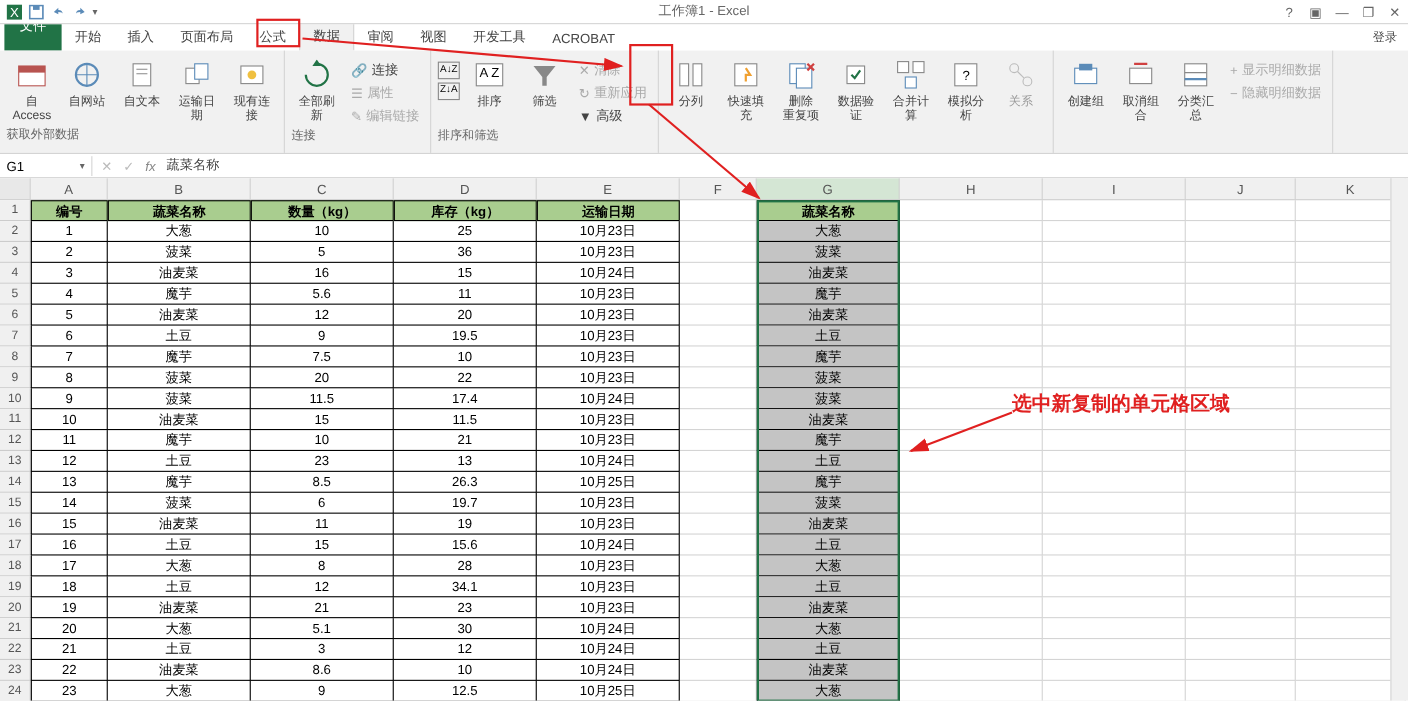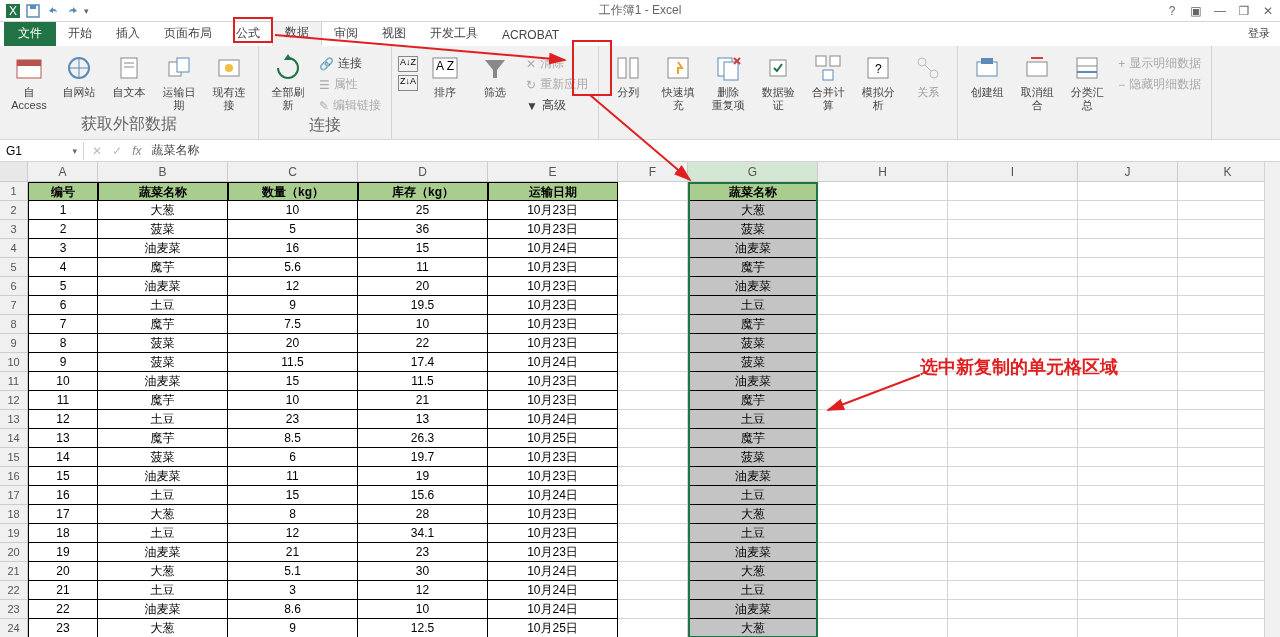--- a/index.html
+++ b/index.html
@@ -4,28 +4,28 @@
 <style>
 *{margin:0;padding:0;box-sizing:border-box;font-family:"Microsoft YaHei","Segoe UI",sans-serif;font-size:12px}
 body{background:#fff;width:1280px;height:637px;overflow:hidden;position:relative}
 .titlebar{height:22px;background:#fff;display:flex;align-items:center;border-bottom:1px solid #d4d4d4;position:relative}
 .qat{display:flex;align-items:center;gap:2px;padding-left:4px}
 .qat-icon{width:18px;height:18px;display:flex;align-items:center;justify-content:center;cursor:pointer}
 .app-title{position:absolute;left:50%;transform:translateX(-50%);font-size:12px;color:#666}
 .win-ctrl{position:absolute;right:4px;display:flex;gap:8px;align-items:center;color:#666}
 .win-ctrl span{cursor:pointer;width:16px;text-align:center}
 .ribbon-tabs{height:24px;display:flex;align-items:flex-end;padding-left:4px;background:#fff}
-.file-tab{background:#217346;color:#fff;padding:4px 14px;cursor:pointer;font-size:12px}
+.file-tab{background:#217346;color:#fff;padding:14px 14px;cursor:pointer;font-size:12px}
 .tab{padding:4px 12px;cursor:pointer;color:#444;font-size:12px}
 .tab.active{border:1px solid #d4d4d4;border-bottom:1px solid #f1f1f1;background:#f1f1f1}
 .login{position:absolute;right:10px;top:26px;font-size:11px;color:#444}
 .ribbon{height:94px;background:#f1f1f1;border-bottom:1px solid #d4d4d4;display:flex;position:relative}
 .rgroup{border-right:1px solid #d4d4d4;padding:2px 6px 0;display:flex;flex-direction:column;align-items:center;height:100%}
 .rgroup-body{display:flex;gap:4px;flex:1;align-items:flex-start;padding-top:2px}
-.rgroup-label{font-size:16px;color:#666;text-align:center;padding-bottom:19px;width:100%}
+.rgroup-label{font-size:11px;color:#666;text-align:left;padding-bottom:19px;width:100%}
 .big-btn{display:flex;flex-direction:column;align-items:center;width:46px;cursor:pointer;padding:2px}
 .big-btn .icn{width:32px;height:32px;display:flex;align-items:center;justify-content:center}
 .big-btn .lbl{font-size:11px;text-align:center;line-height:13px;color:#444;margin-top:2px}
 .small-btns{display:flex;flex-direction:column;gap:2px;padding-top:4px}
 .small-btn{display:flex;align-items:center;gap:4px;font-size:11px;color:#444;cursor:pointer;padding:1px 4px}
 .small-btn.disabled{color:#aaa}
 .sort-icons{display:flex;flex-direction:column;gap:1px;align-items:center;padding-top:6px}
 .namebox-row{height:22px;border-bottom:1px solid #d4d4d4;display:flex;align-items:center;background:#fff}
 .namebox{width:84px;border-right:1px solid #d4d4d4;padding:2px 6px;font-size:12px;display:flex;align-items:center;justify-content:space-between}
 .fx-area{display:flex;align-items:center;gap:10px;padding-left:8px}
@@ -218,20 +218,21 @@
         <div class="small-btn disabled">
             <span>↻</span>
             <span>重新应用</span>
           </div>
         <div class="small-btn">
             <span>▼</span>
             <span>高级</span>
           </div>
       </div>
     </div>
+    <div class="rgroup-label">排序和筛选</div>
   </div>
 
   <div class="rgroup">
     <div class="rgroup-body">
       <div class="big-btn">
           <div class="icn">
             <svg width="28" height="28">
               <rect x="4" y="4" width="8" height="20" fill="#fff" stroke="#888"></rect>
               <rect x="16" y="4" width="8" height="20" fill="#fff" stroke="#888"></rect>
             </svg>

